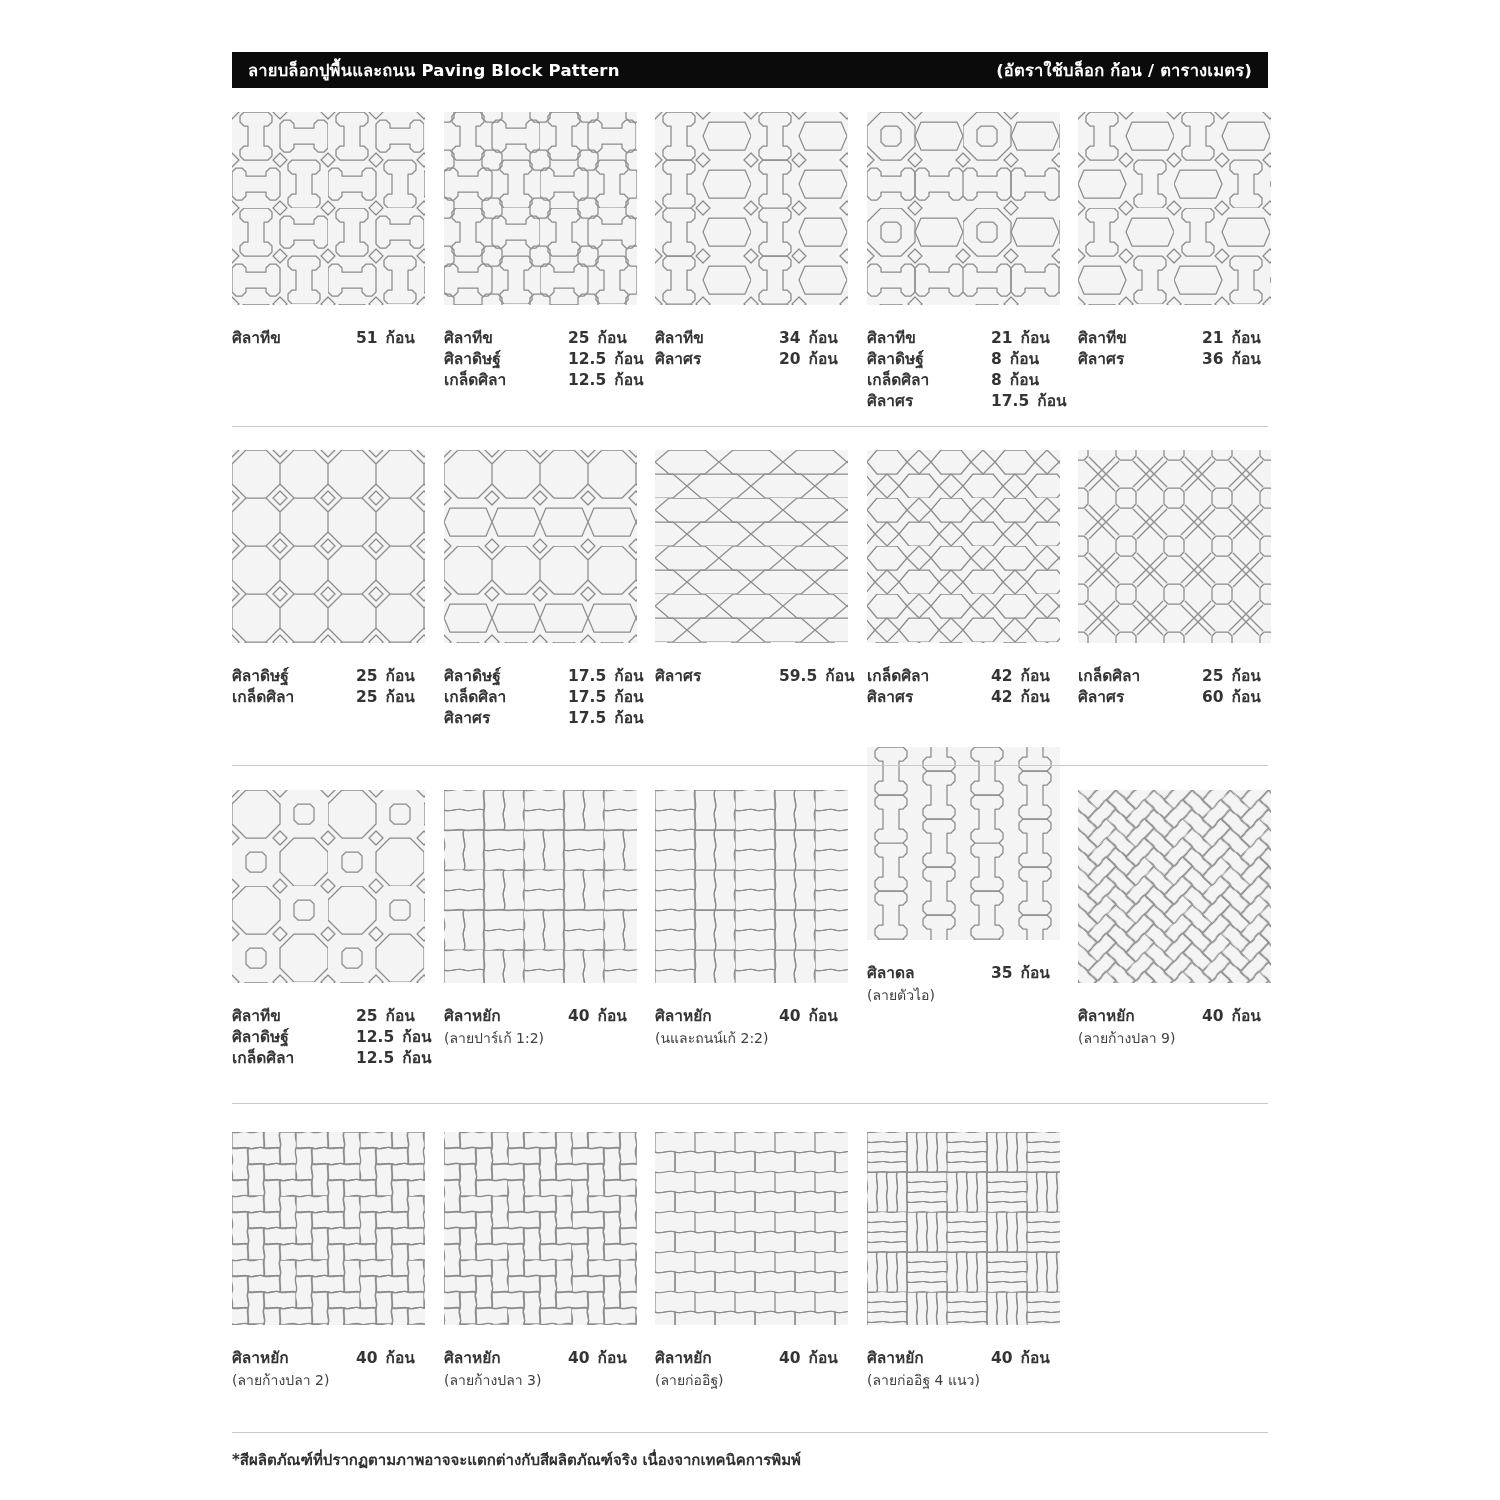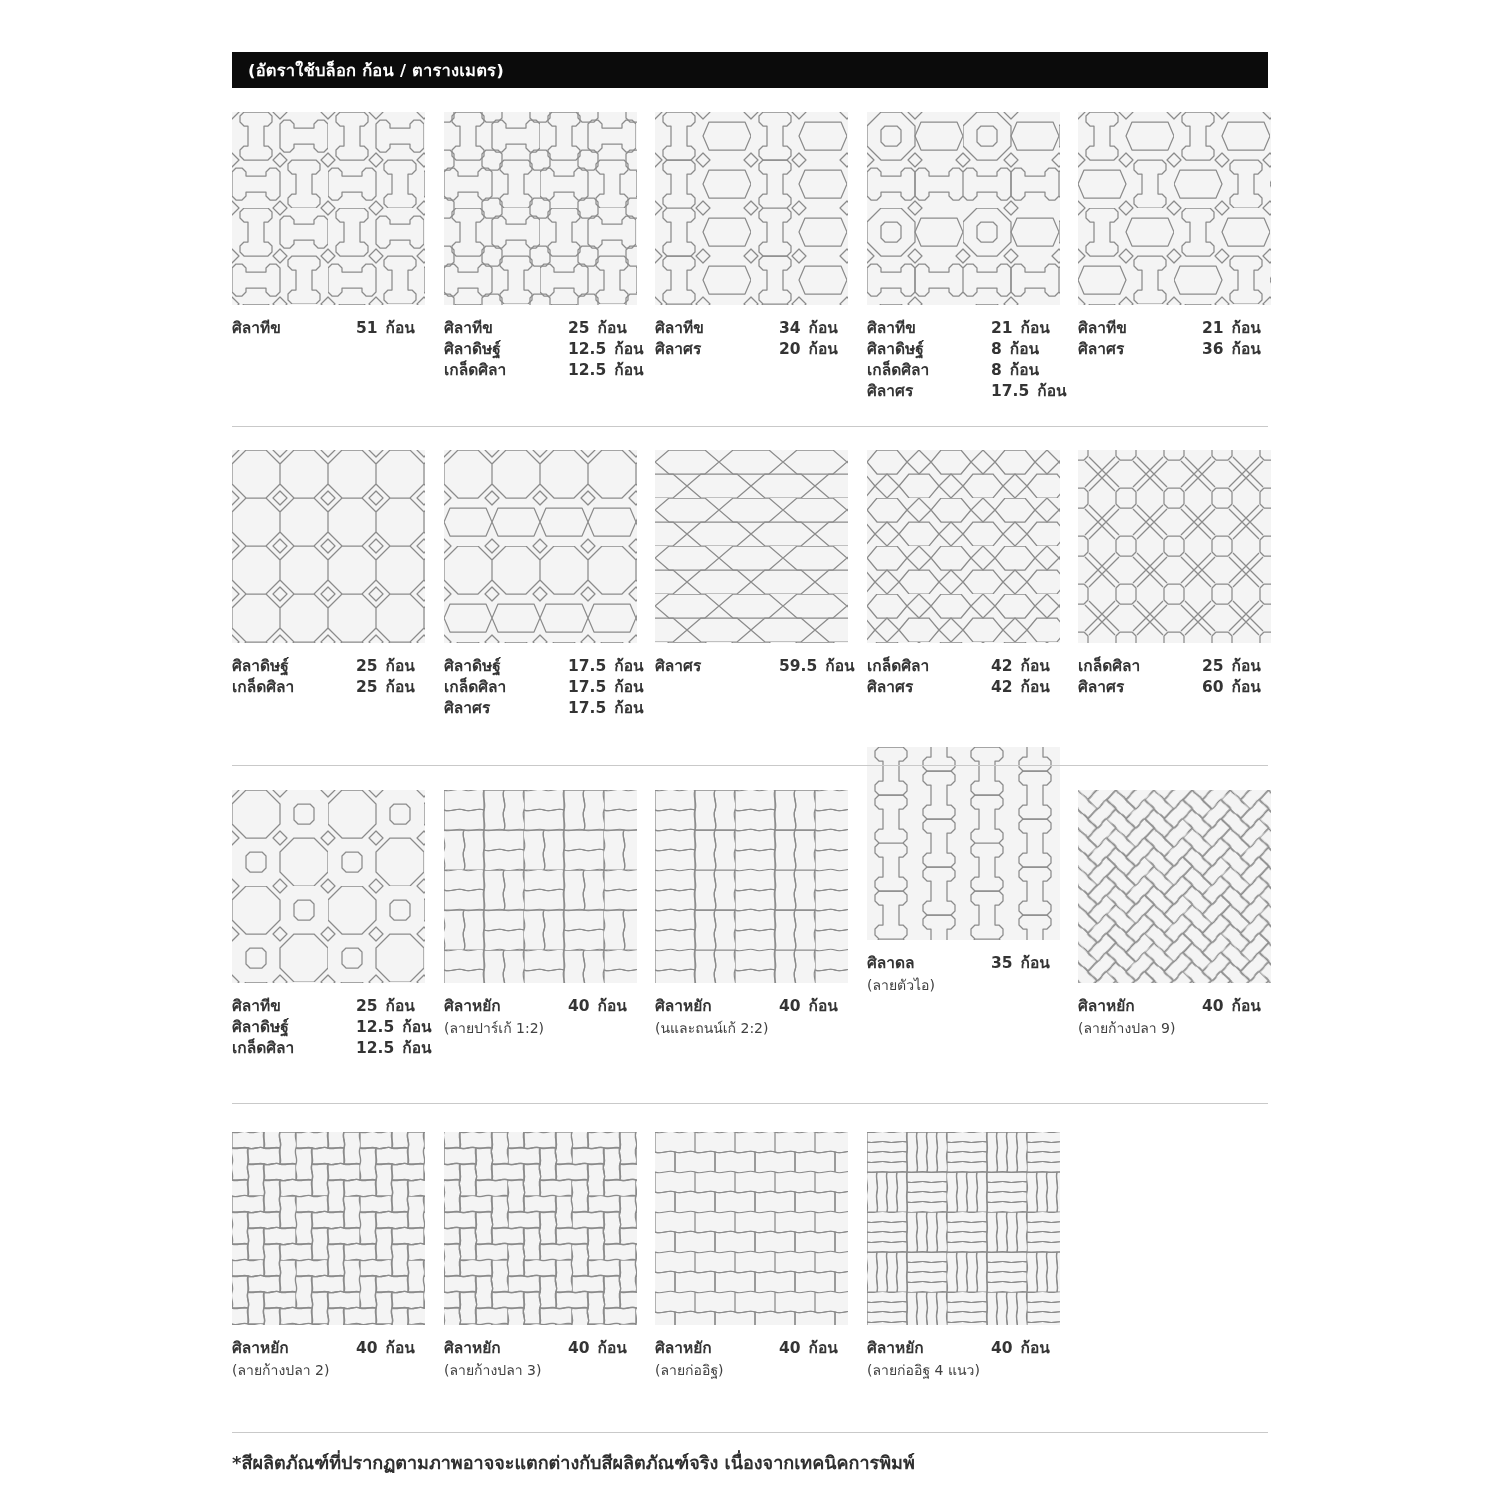--- a/index.html
+++ b/index.html
@@ -4,34 +4,35 @@
 <style>
   html,body{margin:0;padding:0;background:#ffffff;}
   .page{position:relative;width:1500px;height:1500px;background:#ffffff;overflow:hidden;
         font-family:"DejaVu Sans","Liberation Sans",sans-serif;color:#323232;}
   .header{position:absolute;left:232px;top:52px;width:1036px;height:36px;background:#0b0b0b;
           color:#ffffff;display:flex;align-items:center;justify-content:space-between;
           padding:0 16px;box-sizing:border-box;font-size:16.5px;font-weight:600;letter-spacing:.2px;}
   .grid{position:absolute;left:0;top:0;width:100%;height:100%;}
   .cell{position:absolute;width:193px;}
   .swatch{width:193px;height:193px;line-height:0;}
-  .labels{margin-top:13px;font-size:15.5px;font-weight:700;line-height:21px;color:#343434;}
+  .labels{margin-top:23px;font-size:15.5px;font-weight:700;line-height:21px;color:#343434;}
   .line{display:flex;}
   .name{flex:1;}
   .val{width:69px;flex:none;display:flex;}
   .unit{margin-left:8px;}
   .sub{font-weight:400;font-size:14px;color:#404040;margin-top:1px;}
   .divider{position:absolute;left:232px;width:1036px;height:1px;background:#c9c9c9;}
-  .footer{position:absolute;left:232px;top:1448px;font-size:18px;font-weight:600;color:#2f2f2f;}
+  .footer{position:absolute;left:232px;top:1448px;font-size:15px;font-weight:600;color:#2f2f2f;}
 </style>
 </head>
 <body>
 
 <div class="page">
   <div class="header">
+    <span>ลายบล็อกปูพื้นและถนน Paving Block Pattern</span>
     <span>(อัตราใช้บล็อก ก้อน / ตารางเมตร)</span>
   </div>
 
   <div class="grid">
       <div class="cell" style="left: 232px; top: 112px;">
         <div class="swatch"><svg width="193" height="193">
             <rect width="193" height="193" fill="#f4f4f4"></rect>
             <defs>
               <pattern id="pt0_0" width="96" height="96" patternUnits="userSpaceOnUse">
                 <g fill="none" stroke="#8b8b8b" stroke-width="1.25" stroke-linejoin="round">

